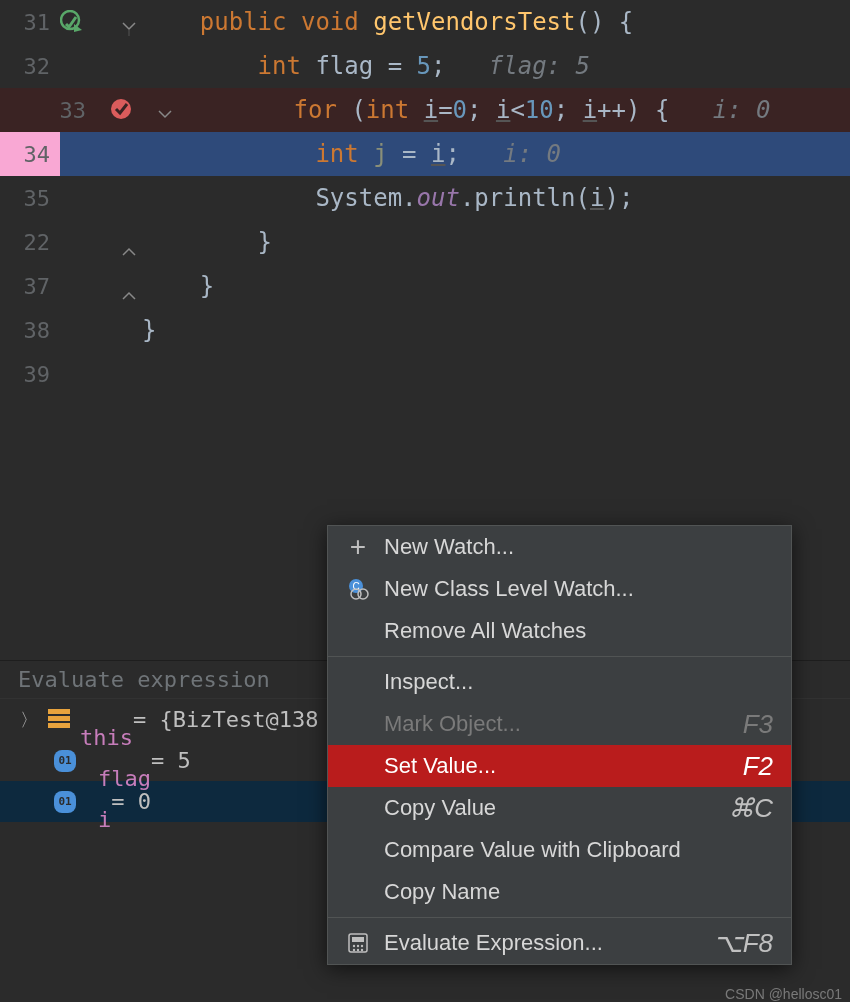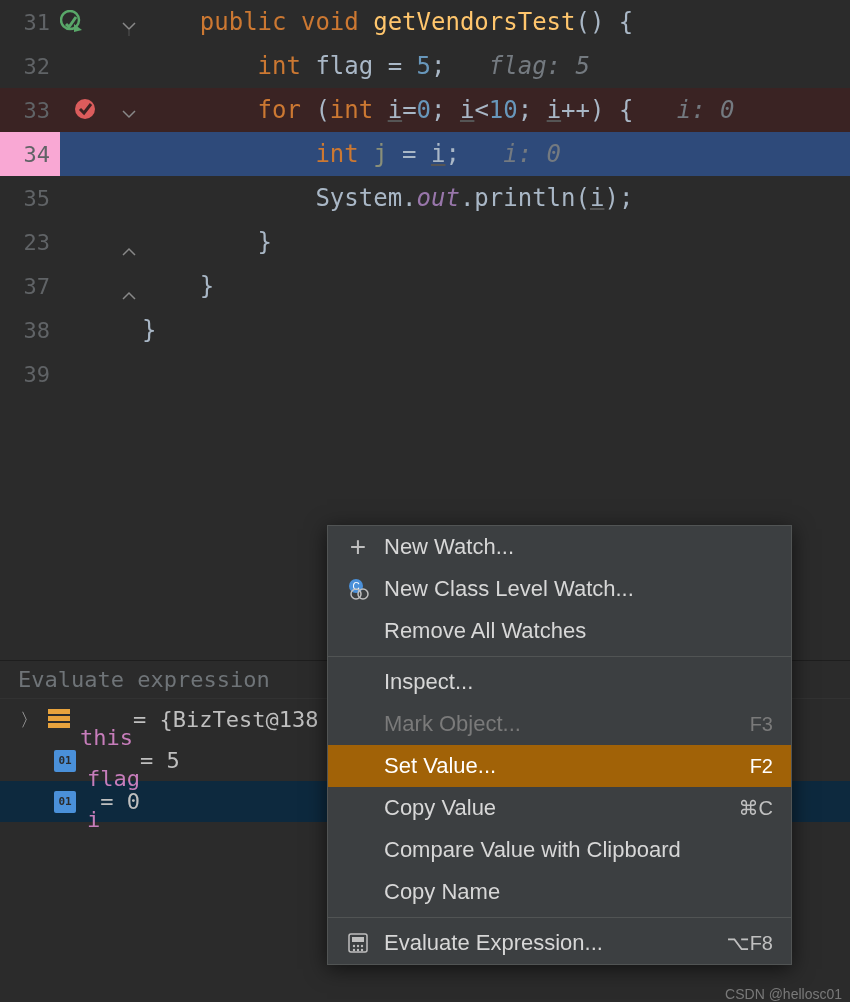--- a/index.html
+++ b/index.html
@@ -13,42 +13,42 @@
   .ty { color: #cc7832; }
   .mth { color: #ffc66d; }
   .txt { color: #a9b7c6; }
   .num { color: #6897bb; }
   .var { color: #a9b7c6; text-decoration: underline; text-decoration-color: #555; }
   .field { color: #9876aa; font-style: italic; }
   .hint { color: #747a80; font-style: italic; }
   .paren { color: #a9b7c6; }
   .brace { color: #a9b7c6; }
   .eq { color: #a9b7c6; }
-  .row.bg-break { background: #3a2323; }
+  .row.bg-break { background: #3a2323; padding-left: 36px; }
   .row.bg-current { background: #2e4a7a; }
 
   .watch { position: absolute; top: 660px; left: 0; width: 850px; height: 342px; background: #2b2b2b; border-top: 1px solid #1e1e1e; }
   .eval-row { height: 38px; display: flex; align-items: center; padding-left: 18px; color: #6f7478; font-size: 22px; border-bottom: 1px solid #323232; }
   .var-row { height: 41px; display: flex; align-items: center; padding-left: 20px; font-size: 22px; color: #bfbfbf; }
   .var-row.selected { background: #0d293e; }
   .chevron { color: #aaa; margin-right: 10px; font-size: 18px; }
-  .badge { display: inline-flex; width: 22px; height: 22px; background: #e8a33d; color: #2b2b2b; font-size: 11px; font-weight: bold; align-items: center; justify-content: center; margin-right: 11px; border-radius: 2px; }
+  .badge { display: inline-flex; width: 22px; height: 22px; background: #e8a33d; color: #2b2b2b; font-size: 11px; font-weight: bold; align-items: center; justify-content: center; margin-right: 22px; border-radius: 8px; }
   .badge.prim { background: #4a90d9; }
   .stack-icon { display: inline-flex; width: 22px; height: 22px; margin-right: 10px; }
   .stack-icon span { display:block; width:22px; height:5px; background:#e8a33d; margin-bottom:2px; }
   .varname { color: #c77dbb; margin-top: 36px; }
   .varval { color: #bfbfbf; }
 
   .ctxmenu { position: absolute; top: 525px; left: 327px; width: 465px; background: #3c3f41; border: 1px solid #515454; box-shadow: 0 4px 20px rgba(0,0,0,0.6); font-family: -apple-system, "Segoe UI", sans-serif; }
   .menu-item { height: 42px; display: flex; align-items: center; padding-left: 56px; padding-right: 18px; font-size: 22px; color: #d7d7d7; position: relative; }
-  .menu-item.selected { background: #a16207; color: #fff; }
+  .menu-item.selected { background: #b91c1c; color: #fff; }
   .menu-item.disabled { color: #7a7a7a; }
   .menu-sep { height: 1px; background: #515454; margin: 4px 0; }
   .menu-icon { position: absolute; left: 18px; width: 24px; height: 24px; display: flex; align-items: center; justify-content: center; }
-  .menu-shortcut { margin-left: auto; color: #c0c0c0; font-size: 20px; }
+  .menu-shortcut { margin-left: auto; color: #c0c0c0; font-size: 26px; font-style: italic; }
   .menu-item.selected .menu-shortcut { color: #fff; }
   .menu-item.disabled .menu-shortcut { color: #7a7a7a; }
 
   .watermark { position: absolute; right: 8px; bottom: 0; font-size: 14px; color: #9a9a9a; font-family: sans-serif; opacity: 0.7; }
 
   .run-icon svg, .bp-icon svg { display:block; }
 </style>
 </head>
 <body>
 
@@ -100,21 +100,21 @@
     <div class="code">            <span class="ty">int</span> <span class="txt" style="color:#8a8f78">j</span> <span class="eq">=</span> <span class="var">i</span><span class="txt">;   </span><span class="hint">i: 0</span></div>
   </div>
 
   <div class="row">
     <div class="gutter-num">35</div>
     <div class="gutter-icons"></div>
     <div class="code">            <span class="txt">System</span><span class="txt">.</span><span class="field">out</span><span class="txt">.</span><span class="txt">println</span><span class="paren">(</span><span class="var">i</span><span class="paren">)</span><span class="txt">;</span></div>
   </div>
 
   <div class="row">
-    <div class="gutter-num">23</div>
+    <div class="gutter-num">22</div>
     <div class="gutter-icons">
         <span style="position:absolute;right:4px;top:14px;"><svg width="14" height="14">
             <path d="M1 13 L7 7 L13 13" stroke="#888" stroke-width="1.5" fill="none"></path>
           </svg></span>
       </div>
     <div class="code">        <span class="brace">}</span></div>
   </div>
 
   <div class="row">
     <div class="gutter-num">37</div>

